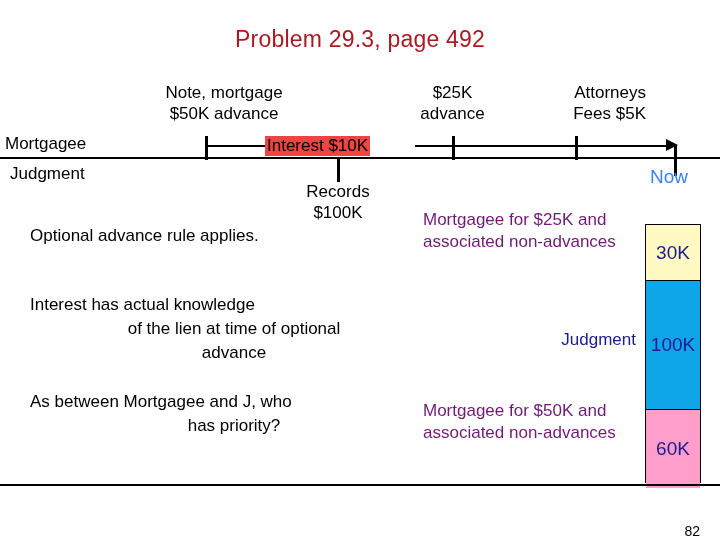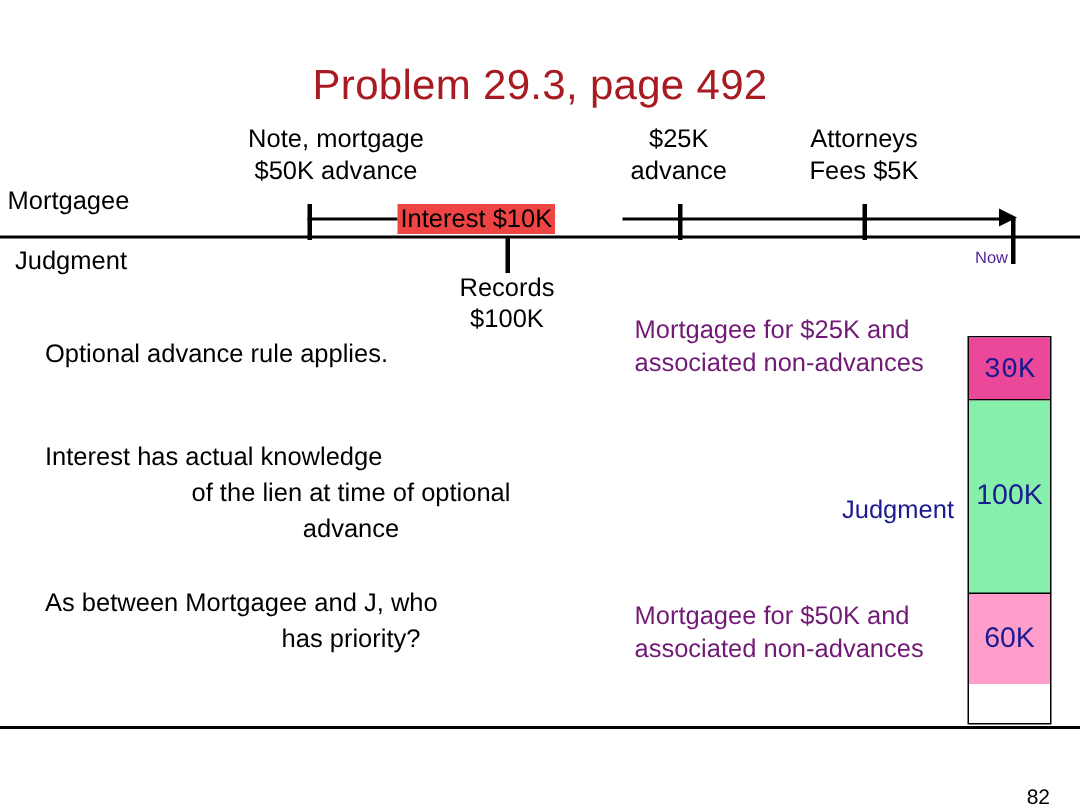--- a/index.html
+++ b/index.html
@@ -20,25 +20,24 @@
     background: #ffffff;
   }
 
   
   #title {
     position: absolute;
     left: 0;
     top: 26px;
     width: 720px;
     text-align: center;
-    font-size: 28px;
+    font-size: 23px;
     color: #A81B23;
     letter-spacing: 0.2px;
     white-space: nowrap;
-    margin-top: 15px;
   }
 
   
   #timeline-axis {
     position: absolute;
     left: 0;
     top: 157px;
     width: 720px;
     height: 2px;
     background: #000000;
@@ -93,50 +92,50 @@
   .tl-label {
     position: absolute;
     font-size: 17px;
     color: #000000;
     text-align: center;
     line-height: 1.24;
     white-space: nowrap;
   }
   #lbl-note      { left: 104px; top: 82px;  width: 240px; }
   #lbl-25k       { left: 380px; top: 82px;  width: 145px; }
-  #lbl-fees      { left: 506px; top: 82px;  width: 140px; }
+  #lbl-fees      { left: 506px; top: 82px;  width: 140px; text-align: right; }
   #lbl-interest  {
     position: absolute;
     left: 265px; top: 136px;
     font-size: 17px;
     color: #000000;
     background: #ef4444;
     padding: 0 2px;
     white-space: nowrap;
   }
   #lbl-records   { left: 268px; top: 181px; width: 140px; }
   #lbl-mortgagee {
     position: absolute;
-    left: 5px; top: 124px;
+    left: 5px; top: 134px;
     font-size: 17px;
     color: #000000;
     white-space: nowrap;
   }
   #lbl-judgment-left {
     position: absolute;
     left: 10px; top: 164px;
     font-size: 17px;
     color: #000000;
     white-space: nowrap;
   }
   #lbl-now {
     position: absolute;
     left: 650px; top: 166px;
-    font-size: 11px;
-    color: #4c1d95;
+    font-size: 19px;
+    color: #3b82f6;
     white-space: nowrap;
   }
 
   
   .bullet {
     position: absolute;
     font-size: 17px;
     color: #000000;
     line-height: 1.42;
     text-indent: 0;
@@ -183,23 +182,23 @@
     position: relative;
     box-sizing: border-box;
     display: flex;
     align-items: center;
     justify-content: center;
     font-size: 19px;
     color: #1B1B8F;
     border-bottom: 1px solid #000000;
   }
   .bar-seg:last-child { border-bottom: none; }
-  #seg-30k  { height: 42px;  background: #ec4899; font-family: Liberation Mono, monospace; }
-  #seg-100k { height: 129px; background: #86efac; }
-  #seg-60k  { height: 60px;  background: #FF9ECB; }
+  #seg-30k  { height: 56px;  background: #fef9c3; }
+  #seg-100k { height: 129px; background: #0ea5e9; }
+  #seg-60k  { height: 78px;  background: #FF9ECB; }
 
   
   #footer-rule {
     position: absolute;
     left: 0;
     top: 484px;
     width: 720px;
     height: 2px;
     background: #000000;
   }

